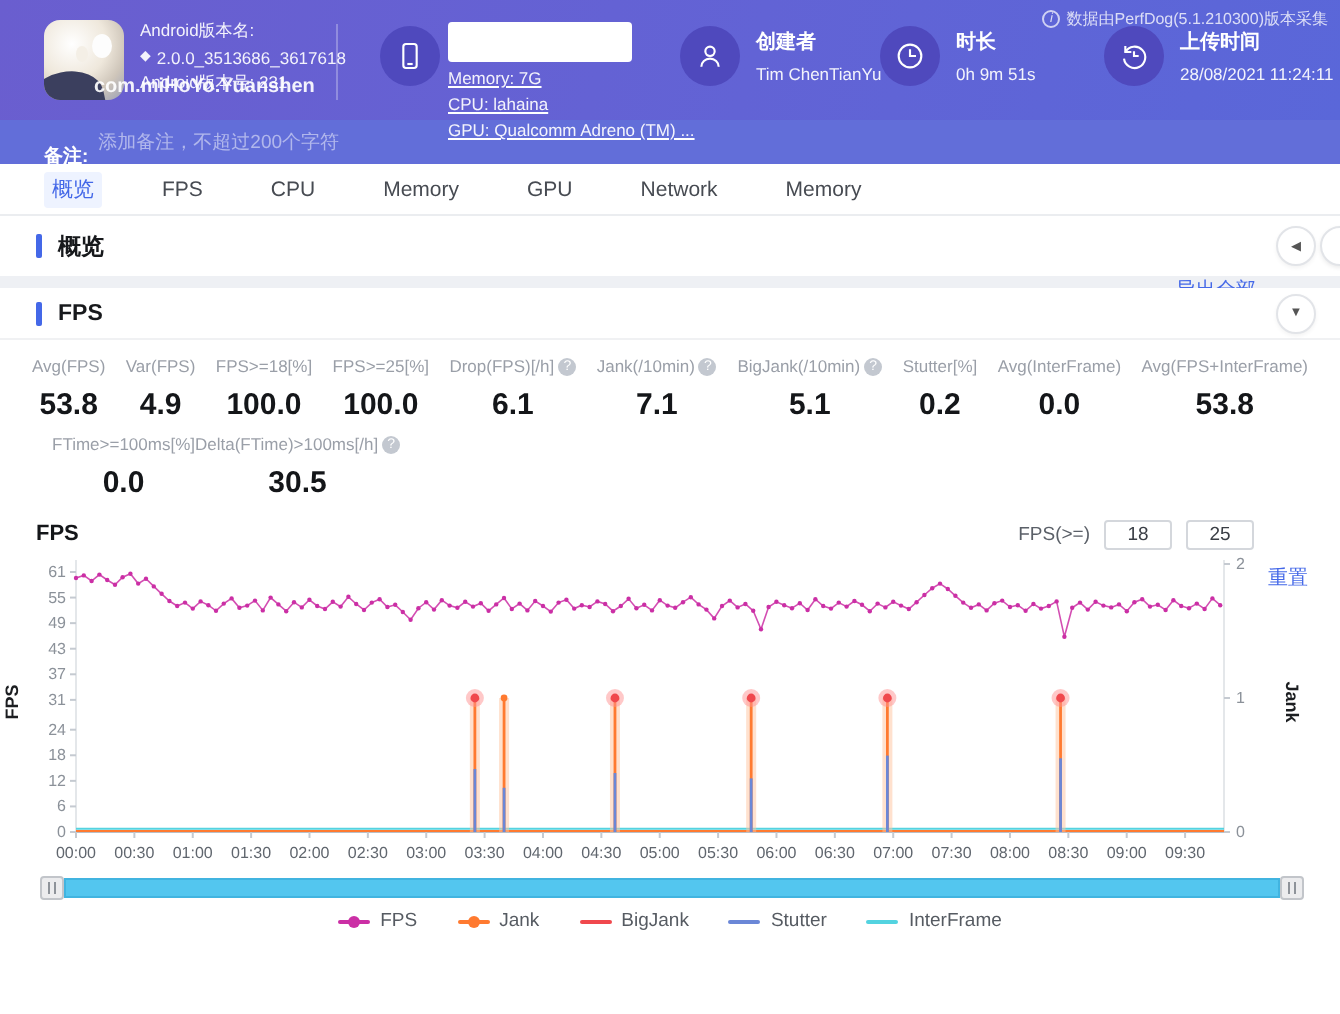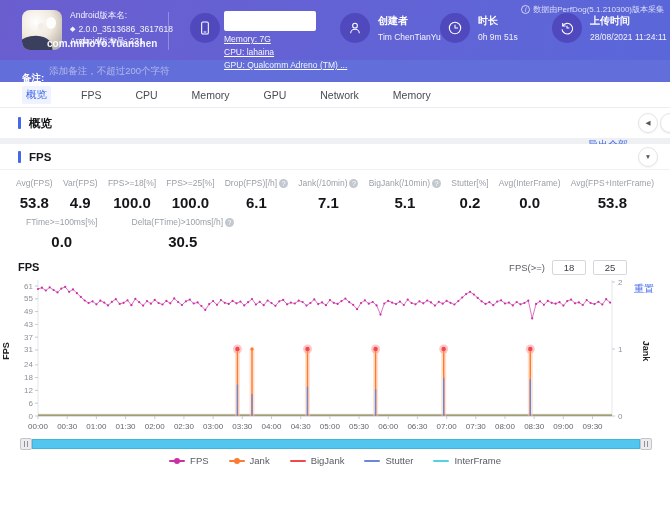--- a/index.html
+++ b/index.html
@@ -59,21 +59,21 @@
     box-shadow:0 1px 2px rgba(0,0,0,.05); cursor:pointer; }
   .edge-handle { position:absolute; right:-10px; top:5px; width:20px; height:20px; border:1px solid #e2e4e8;
     border-radius:50%; background:#fff; box-shadow:0 1px 2px rgba(0,0,0,.08); }
 
   
   .fps-card { margin-top:6px; background:#fff; height:363px; position:relative; }
   .card-head { height:26px; display:flex; align-items:center; justify-content:space-between;
     padding:0 12px 0 18px; border-bottom:1px solid #f0f1f3; }
 
   .metrics { display:flex; justify-content:space-between; padding:8px 16px 0 16px; }
-  .metrics.row2 { justify-content:flex-start; gap:34px; padding-left:26px; padding-top:6px; }
+  .metrics.row2 { justify-content:flex-start; padding-left:26px; padding-top:6px; }
   .metric { text-align:center; }
   .m-label { font-size:8.5px; color:#9a9fa8; display:flex; align-items:center; justify-content:center; gap:2px;
     white-space:nowrap; }
   .m-value { font-size:15px; font-weight:bold; color:#141619; margin-top:6px; }
   .info-dot { width:9px; height:9px; background:#c3c8d0; color:#fff; border-radius:50%;
     font-size:7px; line-height:9px; text-align:center; cursor:pointer; }
 
   .chart-head { display:flex; align-items:center; justify-content:space-between;
     padding:8px 16px 0 18px; height:26px; }
   .chart-title { font-size:11px; font-weight:bold; color:#141619; }

